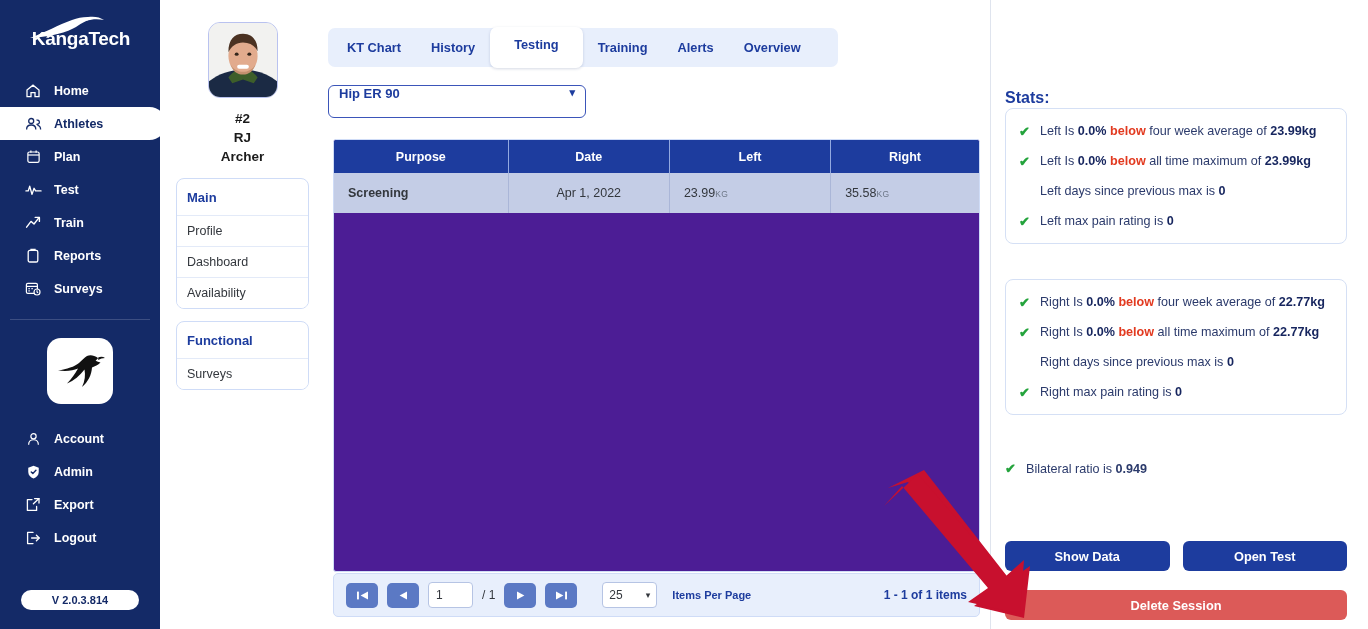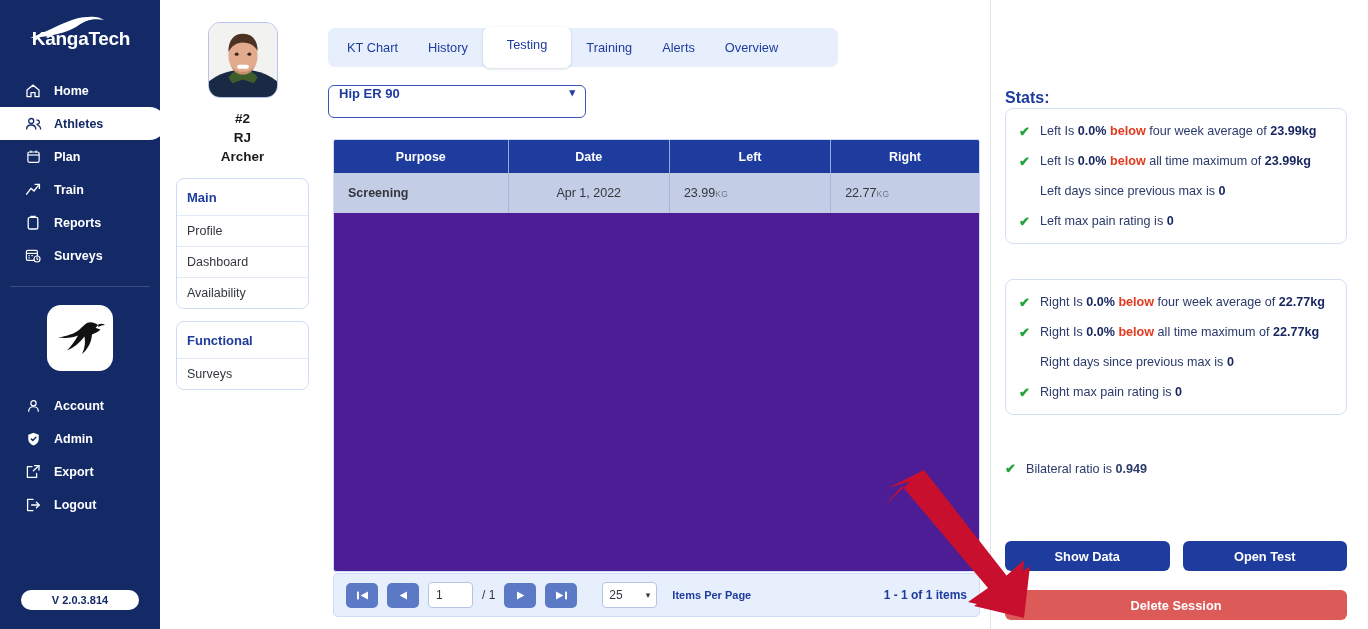--- a/index.html
+++ b/index.html
@@ -80,21 +80,21 @@
   .panel-row.sel { background:#aeb9da; color:#2b44b5; font-weight:bold; }
 
   
   .main { position:absolute; left:325px; top:0; width:665px; height:629px; background:#fff; }
   .tabbar {
     position:absolute; left:3px; top:28px; width:510px; height:39px;
     background:#e8effc; border-radius:7px; display:flex; align-items:center;
     padding:0 4px;
   }
   .tab {
-    font-size:12.8px; font-weight:normal; color:#1d3c9e;
+    font-size:12.8px; font-weight:bold; color:#1d3c9e;
     padding:0 15px; height:39px; line-height:39px; cursor:pointer;
   }
   .tab.active {
     background:#fff; border-radius:7px; height:41px; line-height:35px;
     box-shadow:0 1px 3px rgba(20,42,103,.18); padding:0 24px;
   }
   .select-box {
     position:absolute; left:3px; top:85px; width:258px; height:33px;
     border:1.5px solid #3b55b9; border-radius:6px; background:#fff;
     display:flex; padding:0 10px;
@@ -233,20 +233,28 @@
       <div class="nav-item">
         <span class="ico">
           <svg width="15" height="15" viewBox="0 0 16 16" fill="none" stroke="currentColor" stroke-width="1.3">
             <rect x="2" y="3.2" width="12" height="11" rx="1.7"></rect>
             <path d="M2 6.4 H14"></path>
               <path d="M5.2 1.7 V4"></path>
               <path d="M10.8 1.7 V4"></path>
           </svg>
         </span>
         <span>Plan</span>
+      </div>
+      <div class="nav-item">
+        <span class="ico">
+          <svg width="17" height="14" viewBox="0 0 18 14" fill="none" stroke="currentColor" stroke-width="1.4" stroke-linejoin="round" stroke-linecap="round">
+            <path d="M1 8 H3.4 L5 3 L7.4 11.6 L9.6 5.2 L11.2 8 H17"></path>
+          </svg>
+        </span>
+        <span>Test</span>
       </div>
       <div class="nav-item">
         <span class="ico">
           <svg width="16" height="15" viewBox="0 0 16 15" fill="none" stroke="currentColor" stroke-width="1.4" stroke-linecap="round" stroke-linejoin="round">
             <path d="M1.6 12.2 L6 6.4 L9 9 L14 2.6"></path>
             <path d="M10.2 2.4 H14.4 V6.4"></path>
           </svg>
         </span>
         <span>Train</span>
       </div>
@@ -393,21 +401,21 @@
             <th>Date</th>
             <th>Left</th>
             <th>Right</th>
           </tr>
         </thead>
         <tbody>
           <tr>
             <td class="purpose">Screening</td>
             <td class="ctr">Apr 1, 2022</td>
             <td><span>23.99</span><span class="unit">KG</span></td>
-            <td><span>22.77</span><span class="unit">KG</span></td>
+            <td><span>35.58</span><span class="unit">KG</span></td>
           </tr>
         </tbody>
       </table>
     </div>
 
     <div class="pager">
       <div class="pg-btn">
         <svg width="13" height="11" viewBox="0 0 13 11" fill="currentColor">
           <rect x="1" y="1.6" width="1.9" height="7.8"></rect>
             <path d="M12 1.6 L12 9.4 L4.6 5.5 Z"></path>

